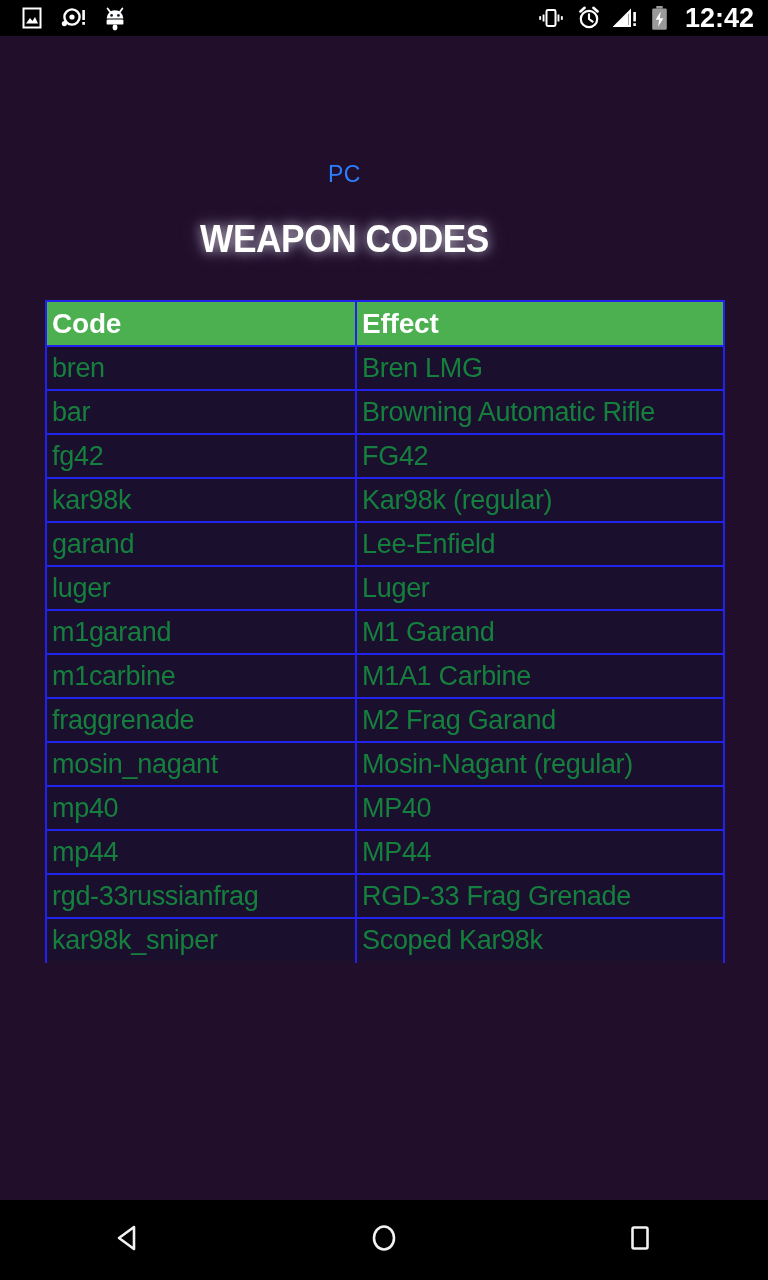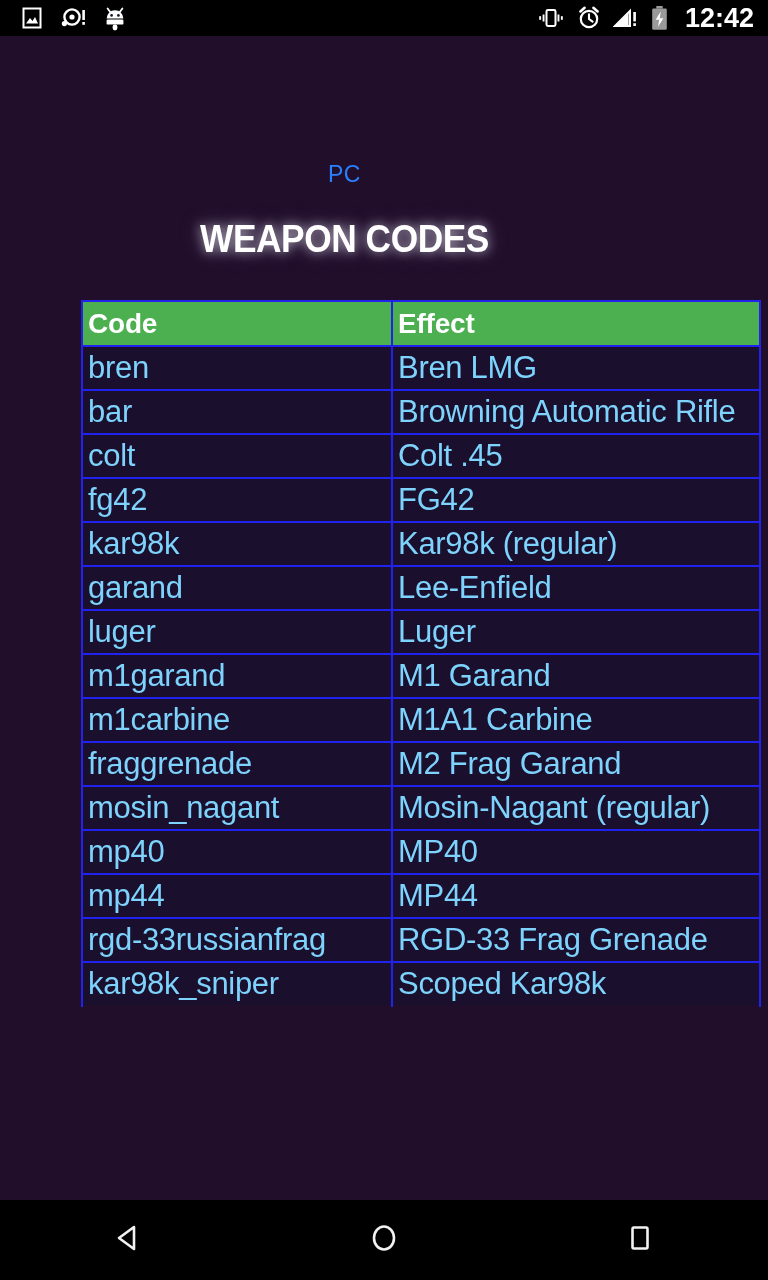--- a/index.html
+++ b/index.html
@@ -91,21 +91,20 @@
   .table-wrap {
     position: absolute;
     left: 45px;
     top: 252px;
     width: 678px;
   }
   table.codes {
     border-collapse: collapse;
     width: 678px;
     table-layout: fixed;
-    margin-left: 36px;
   }
   table.codes td, table.codes th {
     border: 2px solid #2222ee;
     padding: 0 0 0 5px;
     height: 44px;
     vertical-align: middle;
     box-sizing: border-box;
     overflow: hidden;
     white-space: nowrap;
   }
@@ -114,22 +113,22 @@
     color: #ffffff;
     font-size: 28px;
     font-weight: bold;
     text-align: left;
     height: 45px;
     font-family: "Liberation Sans", sans-serif;
     letter-spacing: -0.2px;
   }
   table.codes td {
     background: #1b0f2e;
-    color: #7dd3fc;
-    font-size: 31px;
+    color: #15803d;
+    font-size: 27px;
     font-weight: normal;
     letter-spacing: -0.3px;
     font-family: "Liberation Sans", sans-serif;
   }
   col.col-code { width: 310px; }
   col.col-effect { width: 368px; }
 
   
   table.codes tr:last-child td { border-bottom-color: transparent; }
 
@@ -255,24 +254,20 @@
       <tbody id="table-body">
           <tr>
             <td>bren</td>
             <td>Bren LMG</td>
           </tr>
           <tr>
             <td>bar</td>
             <td>Browning Automatic Rifle</td>
           </tr>
           <tr>
-            <td>colt</td>
-            <td>Colt .45</td>
-          </tr>
-          <tr>
             <td>fg42</td>
             <td>FG42</td>
           </tr>
           <tr>
             <td>kar98k</td>
             <td>Kar98k (regular)</td>
           </tr>
           <tr>
             <td>garand</td>
             <td>Lee-Enfield</td>

